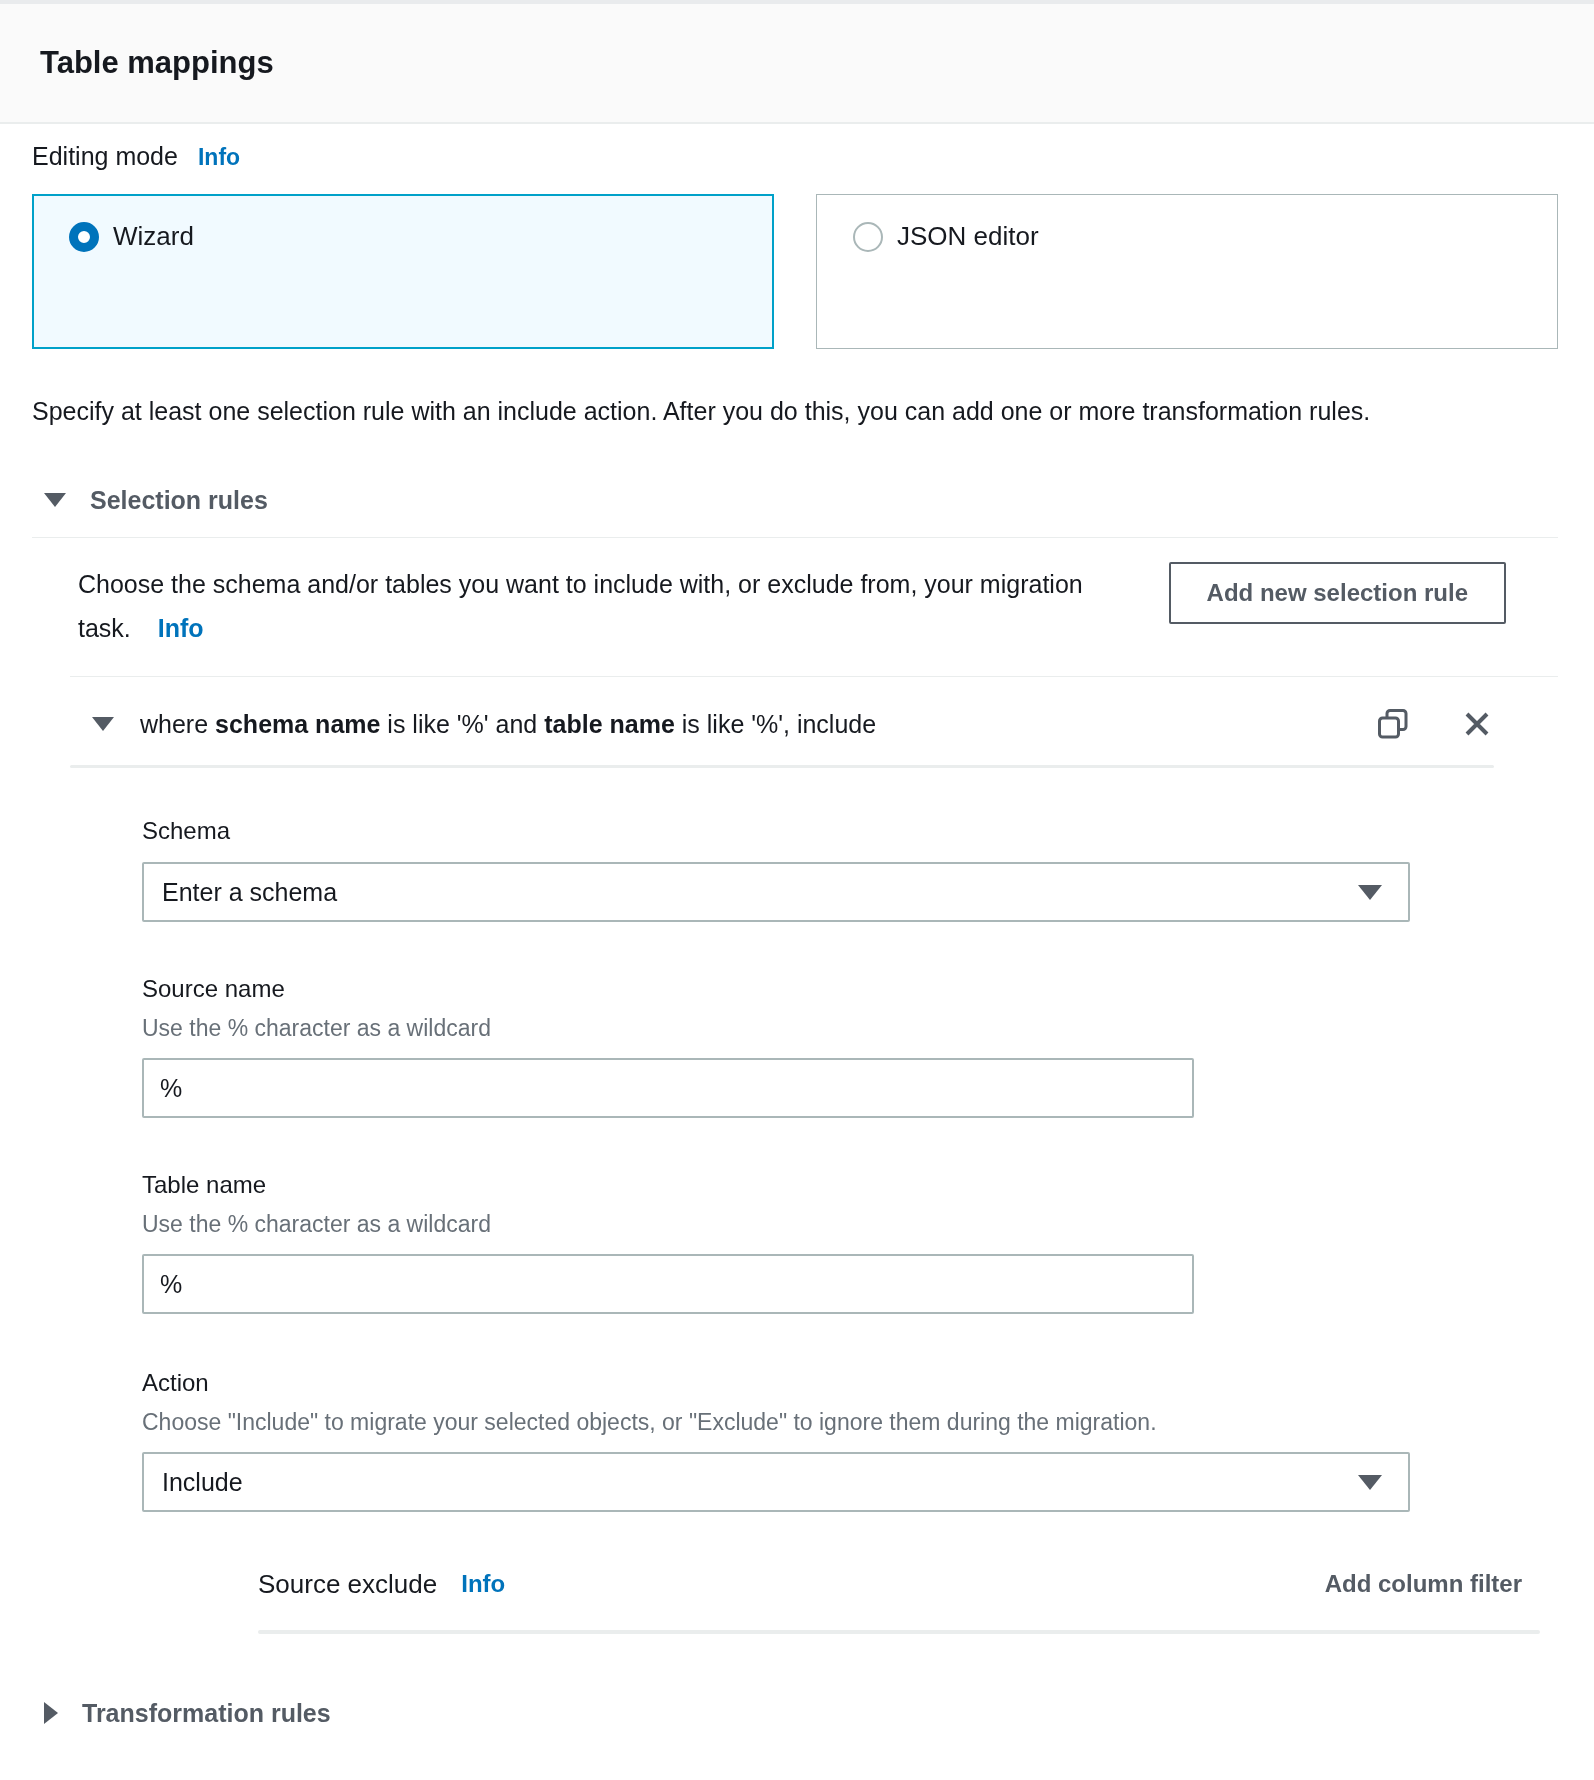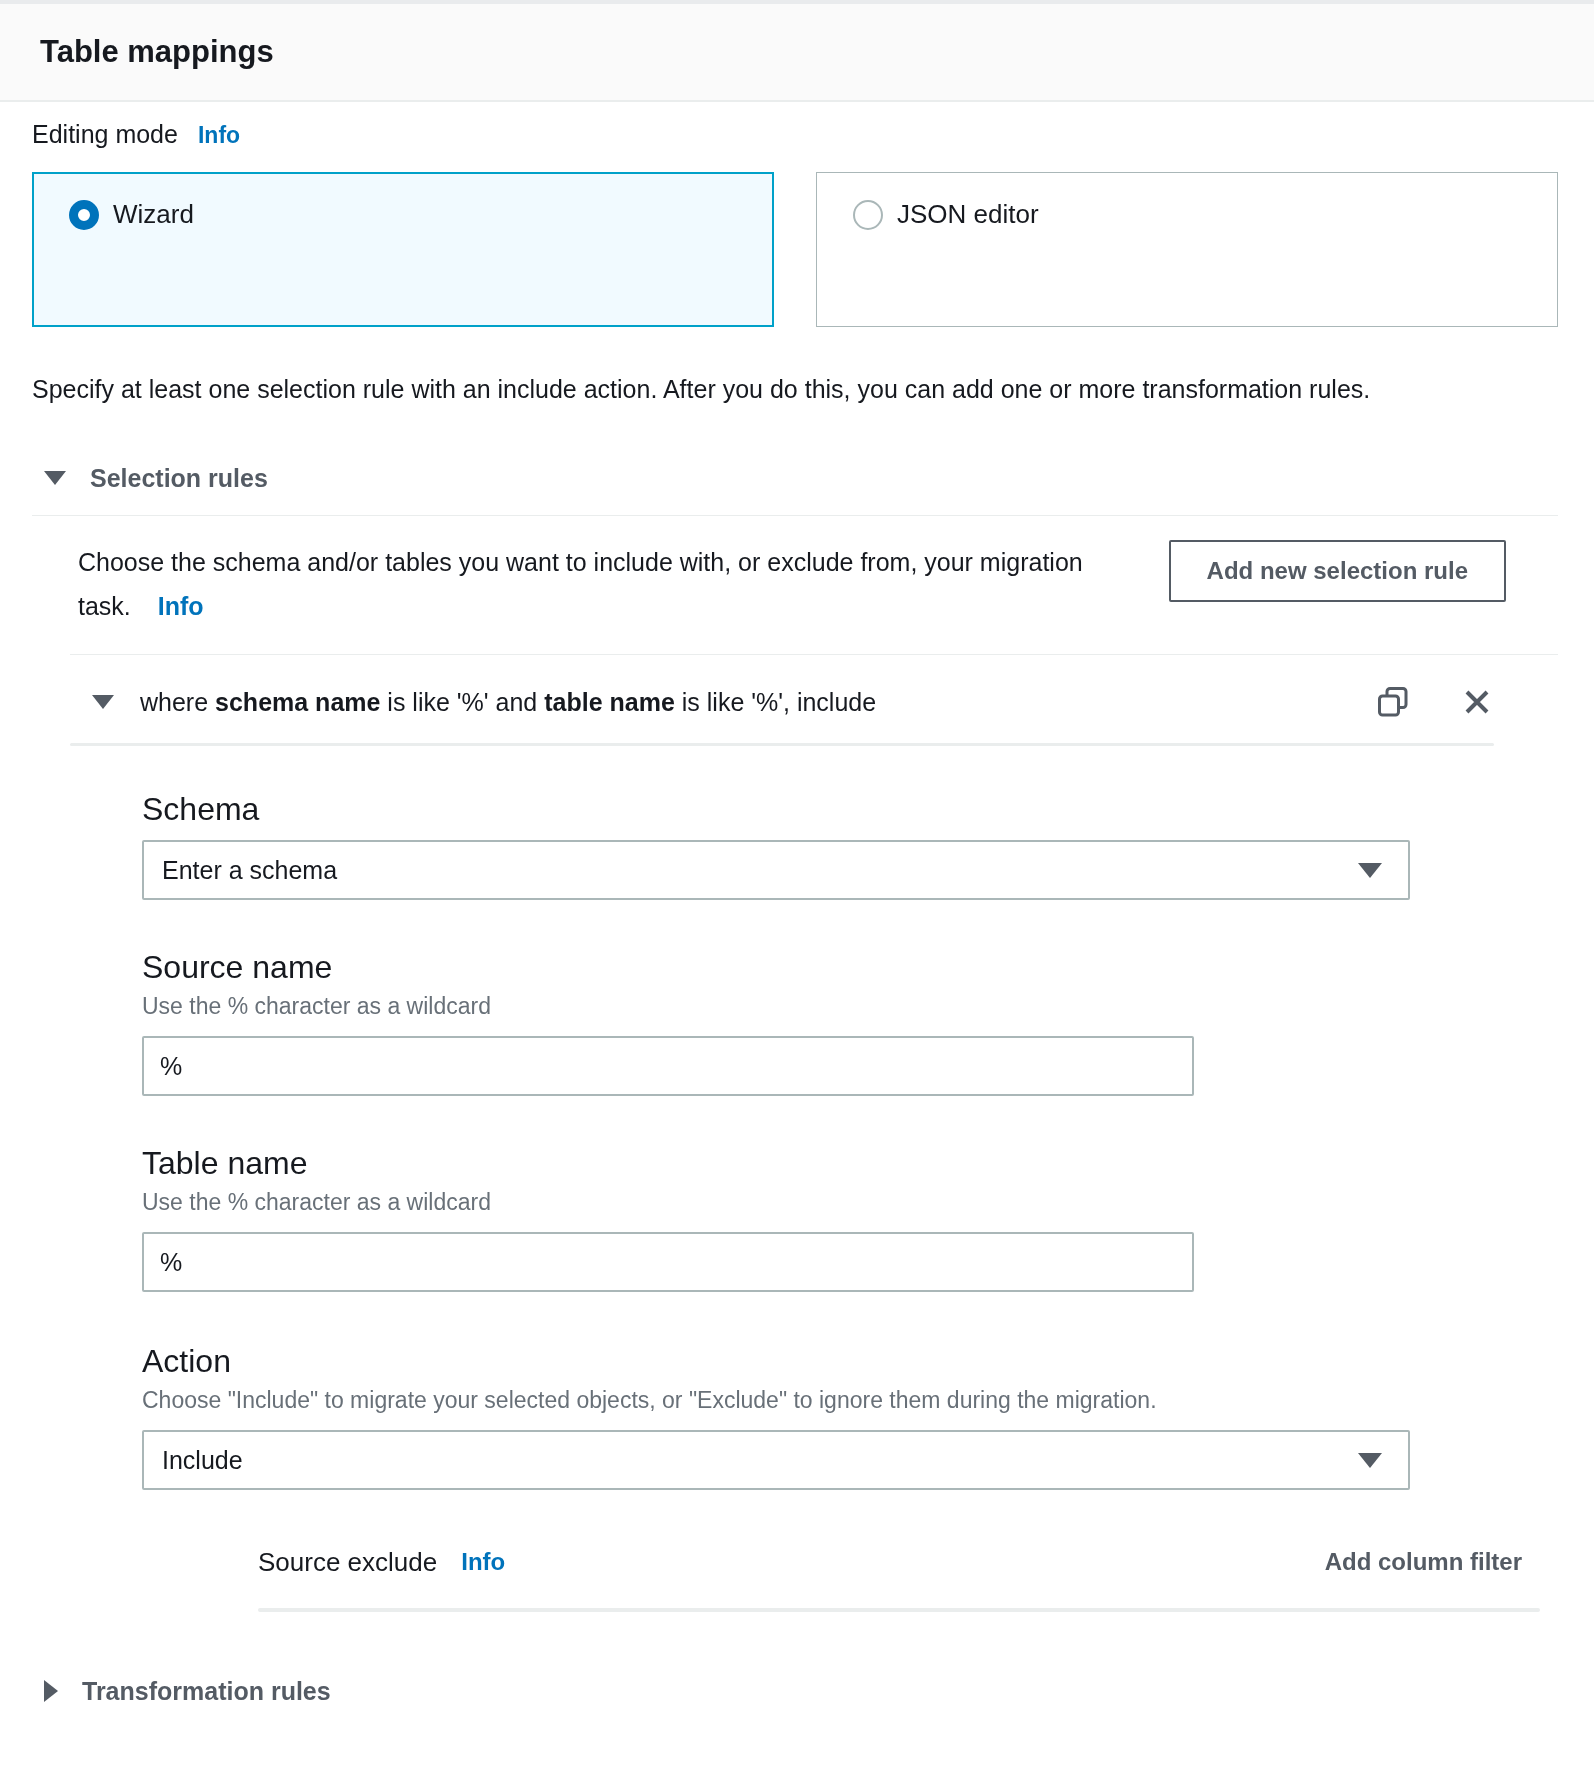--- a/index.html
+++ b/index.html
@@ -1,21 +1,21 @@
 <!DOCTYPE html>
 <html><head>
 <meta charset="utf-8">
 <style>
   * { margin:0; padding:0; box-sizing:border-box; }
   html,body { width:1594px; height:1780px; overflow:hidden; background:#fff;
     font-family:"Liberation Sans", sans-serif; color:#16191f; }
 
   .top-strip { height:4px; background:#e9ebed; }
 
-  .panel-header { height:98px; background:#fafafa; border-bottom:2px solid #eaeded;
+  .panel-header { height:120px; background:#fafafa; border-bottom:2px solid #eaeded;
     display:flex; align-items:center; padding:0 40px; }
   .panel-title { font-size:31px; font-weight:700; color:#16191f; }
 
   .content { padding:0 36px 0 32px; }
 
   .editing-row { margin-top:18px; display:flex; align-items:baseline; gap:20px; height:30px; }
   .editing-label { font-size:25px; color:#16191f; }
   .info-link { font-size:23px; font-weight:700; color:#0073bb; cursor:pointer; text-decoration:none; }
 
   .mode-cards { display:flex; gap:42px; margin-top:22px; }
@@ -52,21 +52,21 @@
   .summary-text b { font-weight:700; }
   .rule-actions { margin-left:auto; margin-right:66px; display:flex; align-items:center; gap:52px; }
   .icon-btn { background:none; border:none; padding:0; cursor:pointer; display:flex; }
 
   .rule-divider { margin:24px 0 0 38px; width:1424px; height:3px; background:#eaeded; border-radius:3px; }
 
   .rule-body { padding-left:110px; }
   .field { margin-top:48px; }
   .field.mt52 { margin-top:52px; }
   .field.mt54 { margin-top:54px; }
-  .field-label { font-size:32px; color:#16191f; line-height:30px; }
+  .field-label { font-size:24px; color:#16191f; line-height:30px; }
   .field-hint { margin-top:10px; font-size:23px; line-height:28px; color:#687078; }
   .select { margin-top:16px; width:1268px; height:60px; background:#fff; border:2px solid #aab7b8;
     border-radius:2px; display:flex; align-items:center; justify-content:space-between;
     padding:0 26px 0 18px; cursor:pointer; }
   .select-value { font-size:25px; color:#16191f; }
   .chevron { width:0; height:0; border-left:12px solid transparent; border-right:12px solid transparent; border-top:15px solid #545b64; }
   .text-input { margin-top:16px; width:1052px; height:60px; background:#fff; border:2px solid #aab7b8;
     border-radius:2px; font-size:25px; color:#16191f; padding:0 16px; font-family:inherit; }
 
   .source-filters-row { margin:56px 0 0 116px; display:flex; align-items:center; padding-right:36px; height:32px; }

